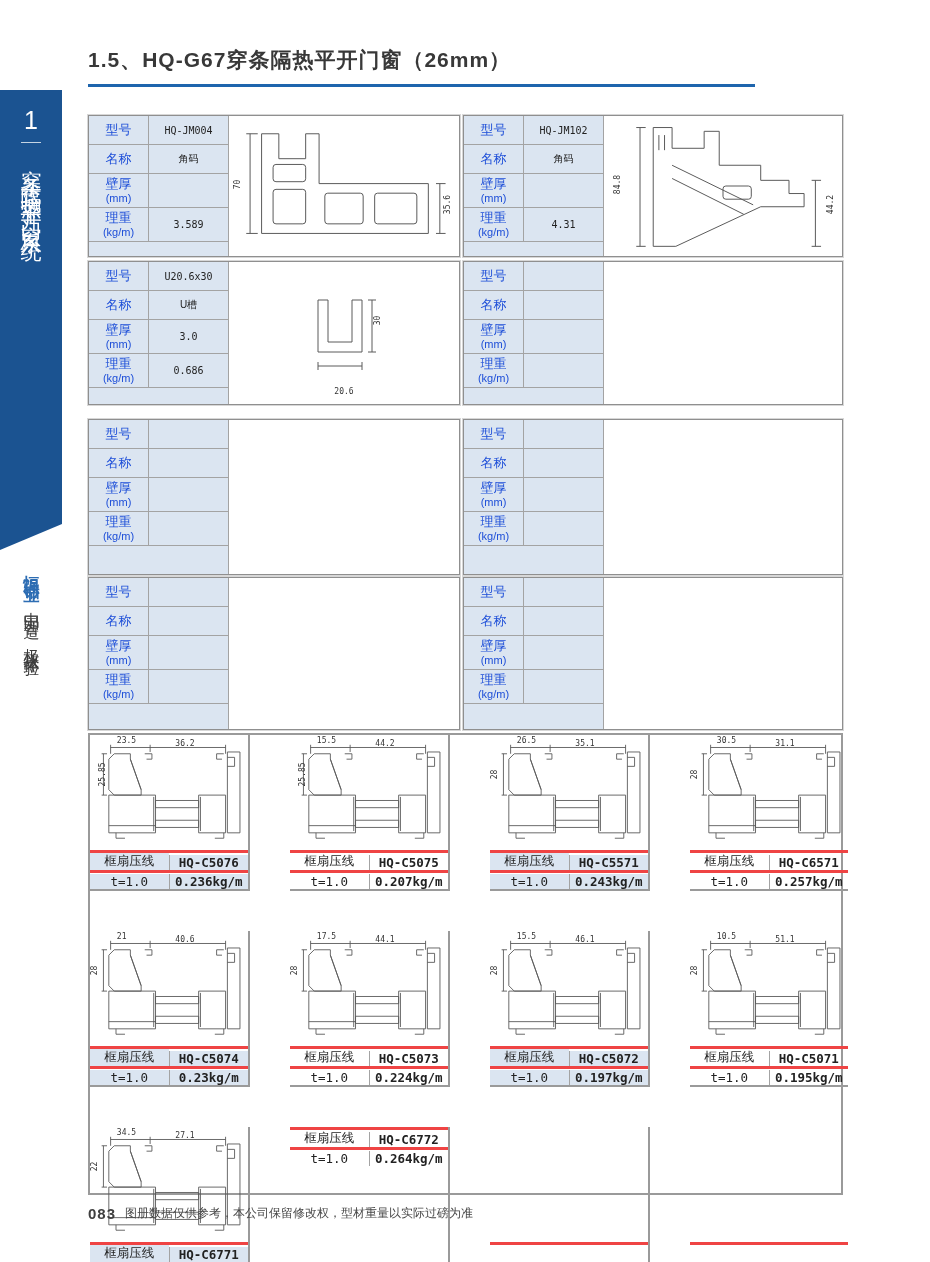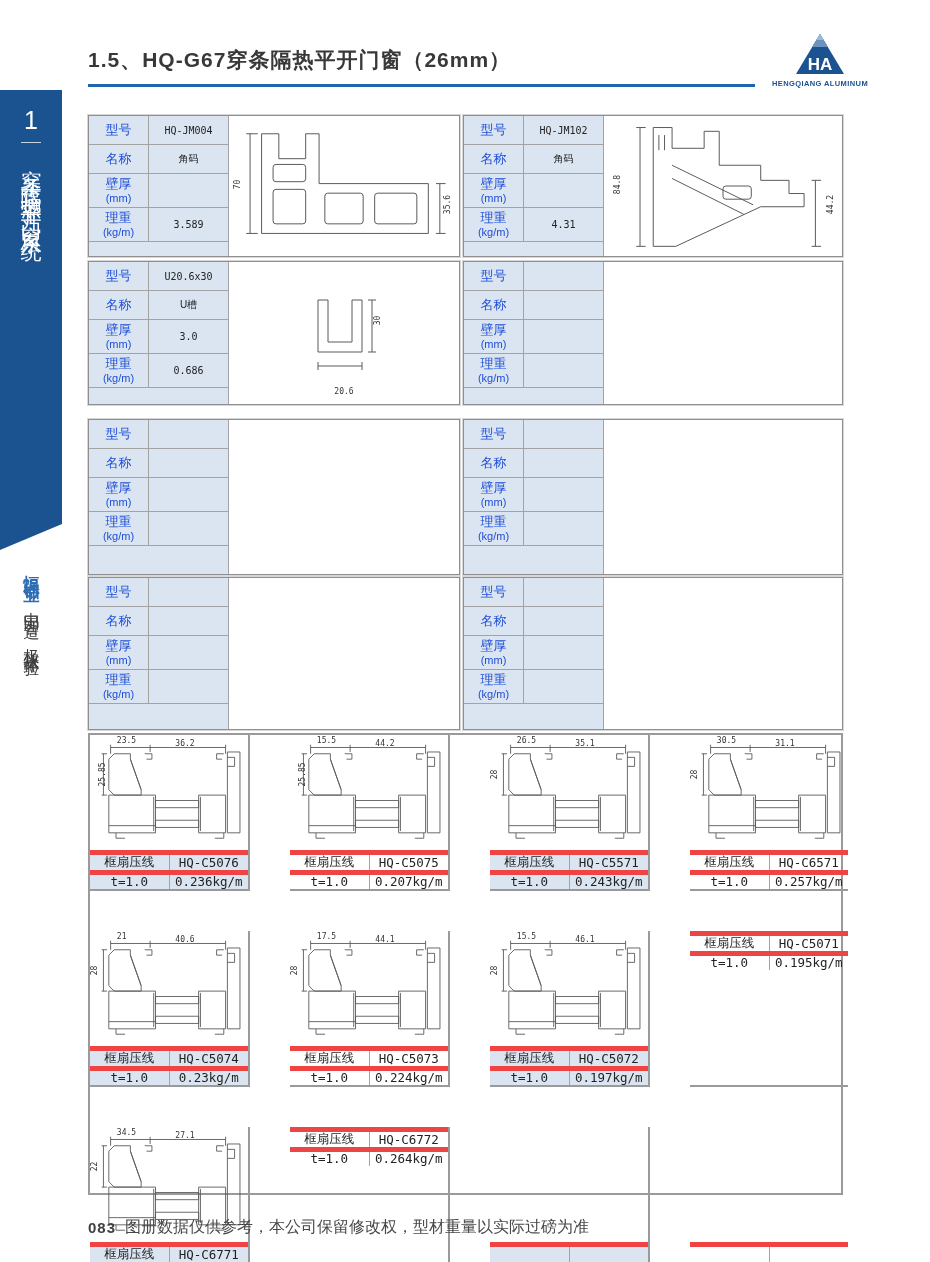--- a/index.html
+++ b/index.html
@@ -57,30 +57,30 @@
 
   
   .bead-grid { position:absolute; left:0; top:733px; width:755px; height:462px;
                border:2px solid #9a9a9a; display:grid;
                grid-template-columns:repeat(4,1fr); grid-template-rows:repeat(3,1fr); background:#fff;gap:40px; }
   .block { border-right:2px solid #9a9a9a; border-bottom:2px solid #9a9a9a; display:flex; flex-direction:column; }
   .block:nth-child(4n) { border-right:none; }
   .block:nth-child(n+9) { border-bottom:none; }
   .bdraw { height:115px; position:relative; display:flex; align-items:flex-start; justify-content:center; }
   .bdraw svg { margin-top:8px; }
-  .lrow { height:19.5px; display:flex; border-top:5px solid #ef4444; }
+  .lrow { height:19.5px; display:flex; border-top:3px solid #ef4444;align-items:flex-end; }
   .lcell { flex:1; display:flex; align-items:center; justify-content:center;
            font-size:12.5px; color:#222; }
-  .lcell + .lcell { border-left:1px solid #a3a3a3; }
+  .lcell + .lcell { border-left:1px solid #a3a3a3;font-weight:bold; }
   .block.blue .lcell { background:#dbe5f1; }
 
   
-  .footer { left:88px; top:1205px; display:flex; align-items:center;margin-top:12px; }
+  .footer { left:88px; top:1205px; display:flex; align-items:center; }
   .page-num { font-size:15px; font-weight:600; color:#3f3f3f; margin-right:9px; letter-spacing:1px; }
-  .footer-note { font-size:16px; color:#474747; }
+  .footer-note { font-size:12px; color:#474747; }
 
   svg.lineart path, svg.lineart rect, svg.lineart line, svg.lineart polyline { vector-effect:non-scaling-stroke; }
   .defs-holder { position:absolute; width:0; height:0; overflow:hidden; }
 </style>
 </head>
 <body>
 
 <svg class="defs-holder" aria-hidden="true">
   <defs>
     <symbol id="sym-bead" viewBox="0 0 170 118">
@@ -102,29 +102,20 @@
         <path d="M150,10 H164 V100 H150 Z M150,16 h8 v10 h-8"></path>
       </g>
     </symbol>
   </defs>
 </svg>
 
 <div id="page">
 
   <div class="abs title">1.5、HQ-G67穿条隔热平开门窗（26mm）</div>
   <div class="abs title-underline"></div>
-  <div class="abs logo">
-    <svg width="48" height="40" viewBox="0 0 48 40">
-      <polygon points="24,0 48,40 0,40" fill="#1b5391"></polygon>
-      <polygon points="24,0 32,13 16,13" fill="#6c93c0"></polygon>
-      <polygon points="24,0 28,6 20,6" fill="#9db8d8"></polygon>
-      <text x="24" y="36" text-anchor="middle" font-size="17" font-weight="bold" fill="#ffffff" font-family="Liberation Sans, sans-serif">HA</text>
-    </svg>
-    <div class="logo-caption">HENGQIANG ALUMINUM</div>
-  </div>
 
   <div class="abs ribbon">
     <div class="ribbon-num">1</div>
     <div class="ribbon-divider"></div>
     <div class="ribbon-vtext">穿条式隔热平开门窗系统</div>
   </div>
   <div class="abs slogan">
     <div class="slogan-v">
       <span class="slogan-brand">恒强铝业</span><span class="slogan-dot">·</span><span class="slogan-rest">中国智造 极致体验</span>
     </div>
@@ -526,20 +517,28 @@
             <div class="lcell">框扇压线</div>
             <div class="lcell mono">HQ-C5072</div>
           </div>
         <div class="lrow">
             <div class="lcell mono">t=1.0</div>
             <div class="lcell mono">0.197kg/m</div>
           </div>
       </div>
 
       <div class="block">
+        <div class="bdraw">
+          <svg class="lineart" width="158" height="106">
+              <use href="#sym-bead"></use>
+            </svg>
+          <span class="dim bdim-1">10.5</span>
+          <span class="dim bdim-2">51.1</span>
+          <span class="dim bdim-h">28</span>
+        </div>
         <div class="lrow">
             <div class="lcell">框扇压线</div>
             <div class="lcell mono">HQ-C5071</div>
           </div>
         <div class="lrow">
             <div class="lcell mono">t=1.0</div>
             <div class="lcell mono">0.195kg/m</div>
           </div>
       </div>
 

